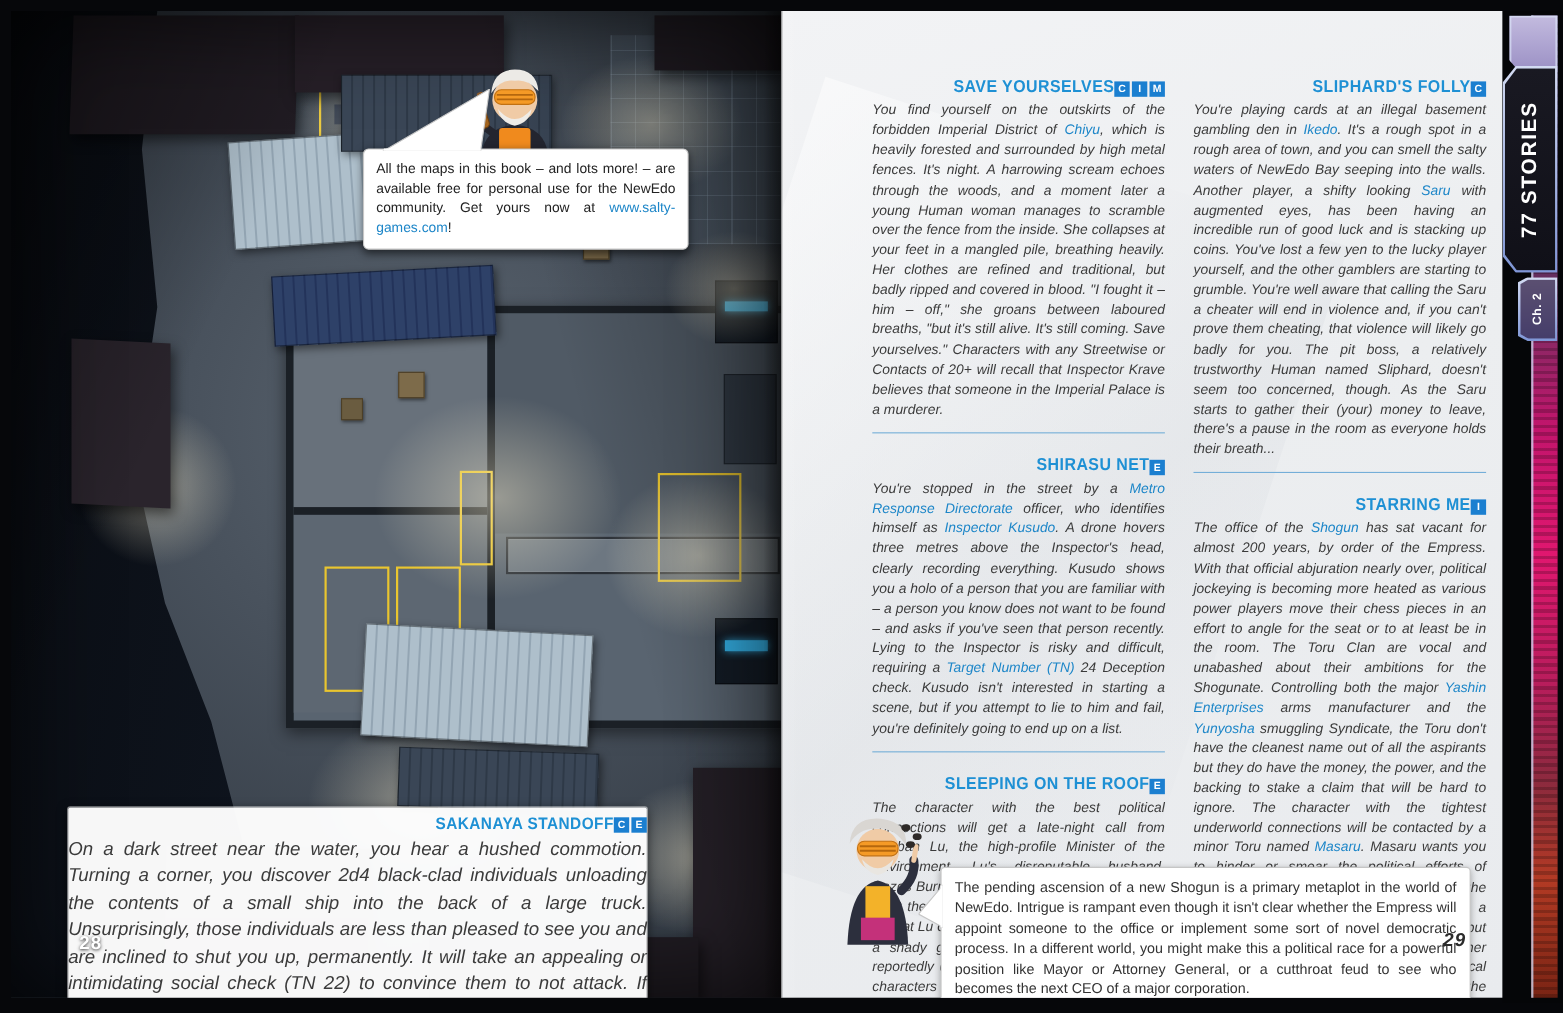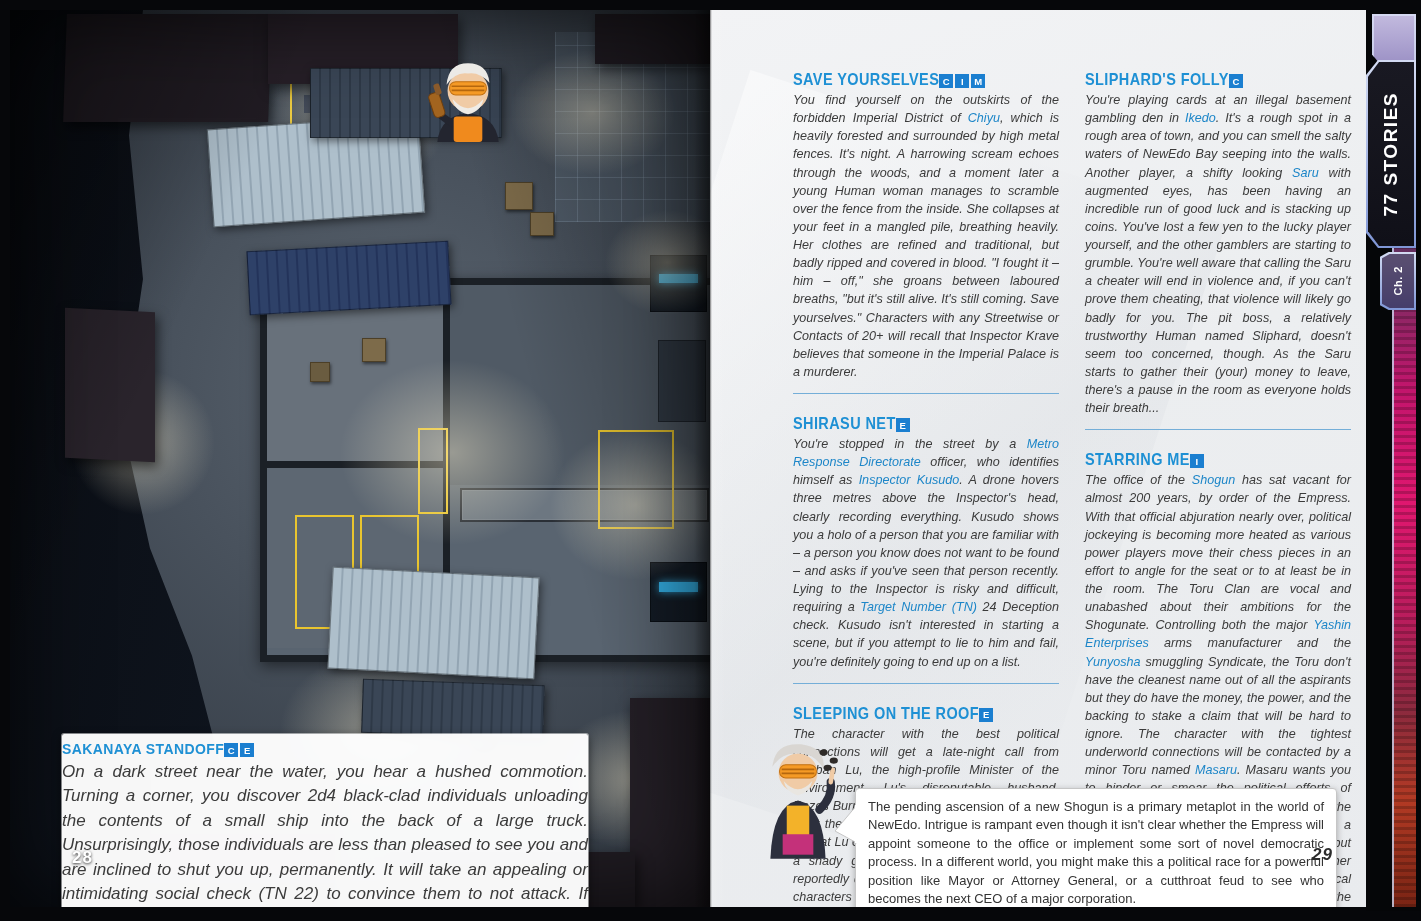--- a/index.html
+++ b/index.html
@@ -99,21 +99,21 @@
   
   .page-right{position:absolute;left:710px;top:10px;width:656px;height:897px;overflow:hidden;
     background:linear-gradient(160deg,#f2f3f5 0%,#eceef0 45%,#e9ebee 100%);}
   .page-right::before{content:"";position:absolute;left:-80px;top:120px;width:500px;height:700px;
     background:linear-gradient(120deg,rgba(255,255,255,.5),rgba(210,214,220,.25) 60%,transparent);
     transform:rotate(18deg);pointer-events:none;}
   .col{position:absolute;top:62px;width:266px;}
   .col1{left:83px;}
   .col2{left:375px;}
   .story{margin-bottom:22px;}
-  .story-head{display:flex;align-items:flex-end;justify-content:flex-start;margin-bottom:3px;}
+  .story-head{display:flex;align-items:flex-end;justify-content:flex-end;margin-bottom:3px;}
   .story-title{display:inline-block;margin:0;font-size:14.5px;font-weight:700;letter-spacing:.4px;
     color:var(--heading-blue,#1e90d4);transform:scaleY(1.08);transform-origin:left bottom;}
   .badges{display:flex;gap:2px;}
   .badge{width:14px;height:14px;background:var(--badge-blue,#1b7fd0);color:#fff;font-size:9.5px;font-weight:700;
     display:flex;align-items:center;justify-content:center;}
   .story-body{margin:0;font-size:12.6px;line-height:1.44;color:#3b3b3b;text-align:justify;font-style:italic;}
   .rule{height:1px;background:var(--divider-blue,#74aed8);margin-top:12px;}
   .story-box .story-title{font-size:14px;}
   .story-box .story-body{font-size:17px;}
 
@@ -221,20 +221,27 @@
         <rect x="12" y="31" width="6" height="11" rx="2" fill="#8a5a2b" transform="rotate(-18 15 36)"></rect>
         <rect x="31" y="63" width="28" height="25" rx="3" fill="#f08a1d"></rect>
         <circle cx="45" cy="38" r="20" fill="#f0cba6"></circle>
         <path d="M24,32 Q26,11 45,11 Q64,11 66,30 Q56,19 45,21 Q33,19 24,32 Z" fill="#eceae6"></path>
         <rect x="27" y="29" width="36" height="13" rx="6" fill="#f59a26" stroke="#c27112"></rect>
         <line x1="29" y1="33.5" x2="61" y2="33.5" stroke="#b5670e" stroke-width="1.6"></line>
         <line x1="29" y1="37.5" x2="61" y2="37.5" stroke="#b5670e" stroke-width="1.6"></line>
         <path d="M30,46 Q45,64 60,46 Q58,58 45,61 Q32,58 30,46 Z" fill="#efece7"></path>
       </svg>
     </div>
+    <div class="map-bubble">
+      <svg class="tail" width="110" height="56" viewBox="0 0 110 56">
+        <polygon points="8,56 96,56 104,0" fill="#ffffff" stroke="#c6c6c6" stroke-width="1"></polygon>
+        <rect x="8" y="54" width="88" height="3" fill="#ffffff"></rect>
+      </svg>
+      <span><span>All the maps in this book – and lots more! – are available free for personal use for the NewEdo community. Get yours now at </span><span class="xlink">www.salty-games.com</span><span>!</span></span>
+    </div>
 
     <section class="story story-box" style="margin-bottom:0;">
       <div class="story-head">
         <h3 class="story-title">SAKANAYA STANDOFF</h3>
         <div class="badges">
             <span class="badge">C</span>
             <span class="badge">E</span>
           </div>
       </div>
       <p class="story-body"><span>On a dark street near the water, you hear a hushed commotion. Turning a corner, you discover 2d4 black-clad individuals unloading the contents of a small ship into the back of a large truck. Unsurprisingly, those individuals are less than pleased to see you and are inclined to shut you up, permanently. It will take an appealing or intimidating social check (TN 22) to convince them to not attack. If you're able to inspect the cargo, you discover millions of foreign currency notes of a type you don't recognize. It seems archaic.</span></p>

